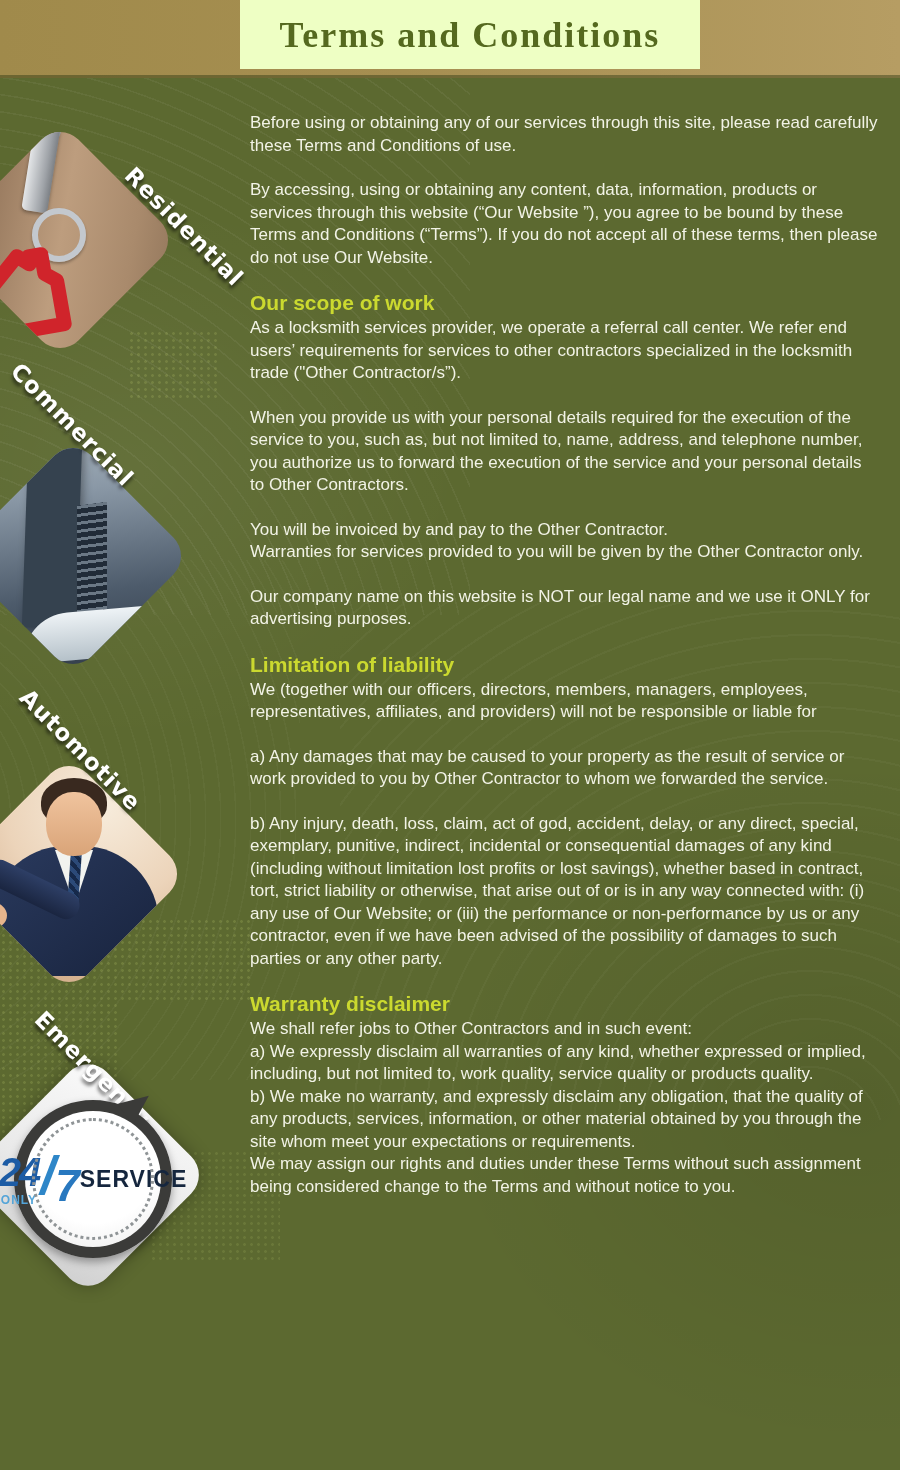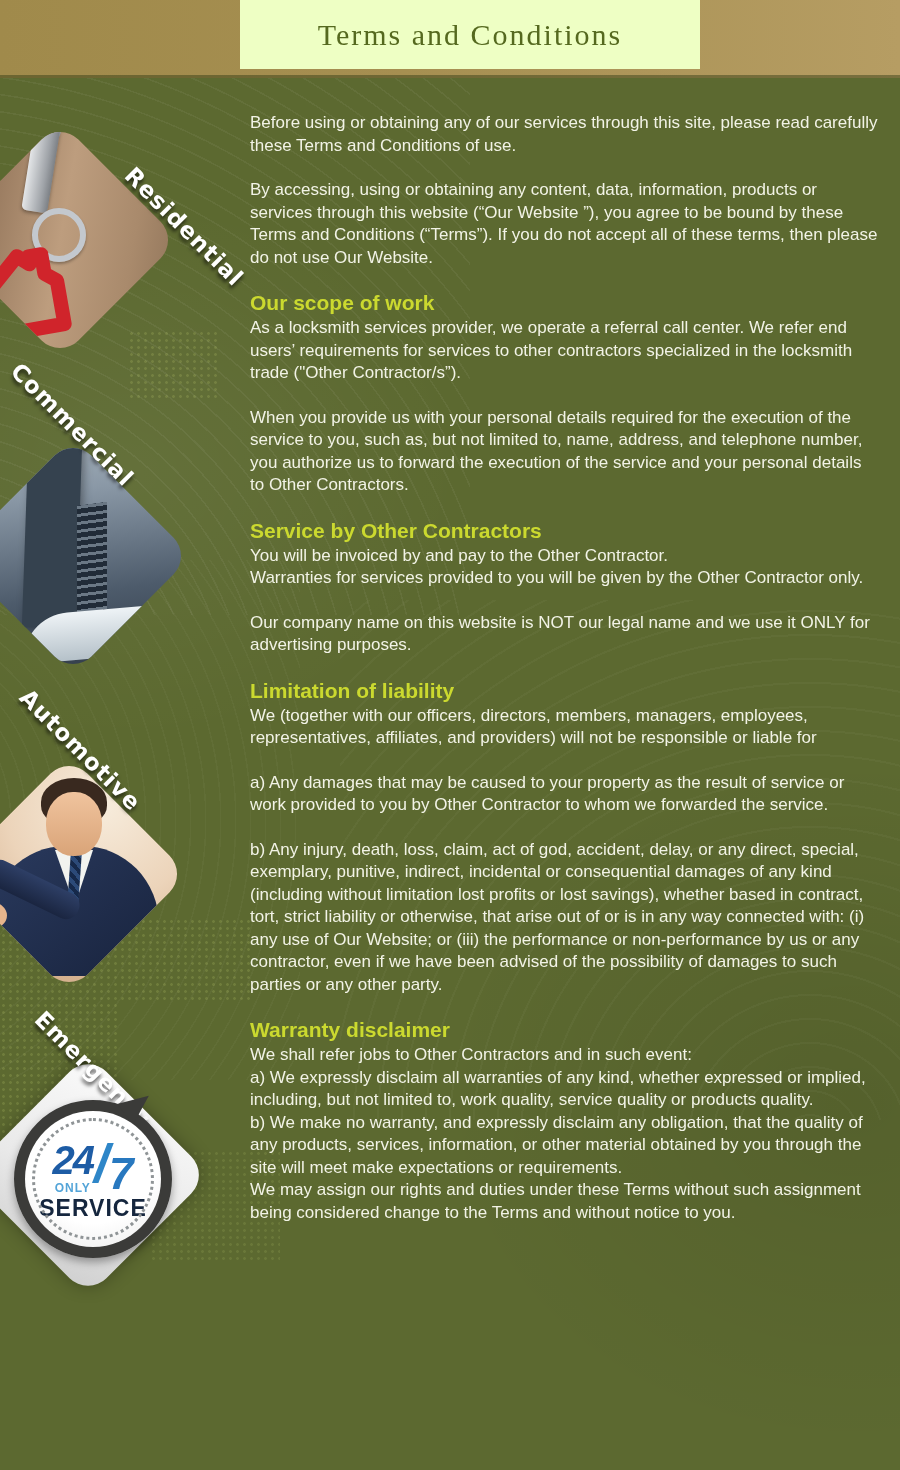--- a/index.html
+++ b/index.html
@@ -38,22 +38,22 @@
   .gold-band {
     position:absolute; left:0; top:0; width:900px; height:75px;
     background:linear-gradient(90deg,#a08a4b 0%, #a68f51 45%, #b69d63 100%);
     border-bottom:3px solid rgba(45,55,18,0.45);
   }
   .title-box {
     position:absolute; left:240px; top:0; width:460px; height:69px;
     background:#eeffc4; display:flex; align-items:center; justify-content:center;
   }
   .title-box h1 {
-    margin:8px; font-family:"Liberation Serif", serif; font-weight:normal;
-    font-size:30px; letter-spacing:2px; color:#55691f;
+    margin:8px; font-family:"Liberation Serif", serif; font-weight:bold;
+    font-size:36px; letter-spacing:2px; color:#55691f;
   }
 
   
   .side-label {
     position:absolute; transform:rotate(45deg); transform-origin:0 0;
     font-family:"DejaVu Sans", sans-serif; font-weight:bold; font-size:23px;
     color:#ffffff; letter-spacing:1px; white-space:nowrap;
     text-shadow:2px 3px 4px rgba(0,0,0,0.6); cursor:pointer; z-index:5;
   }
   .lab-res  { left:138px; top:162px; }
@@ -120,21 +120,21 @@
 
   
   .badge247 { position:absolute; left:14px; top:1100px; width:158px; height:158px; z-index:6; }
   .b-ring { position:absolute; inset:0; border-radius:50%; border:14px solid #3b3b39;
             box-shadow:inset 0 2px 3px rgba(255,255,255,.25), 0 4px 8px rgba(0,0,0,.35); }
   .b-arrow { position:absolute; top:-8px; right:20px; width:0; height:0;
             border-top:13px solid transparent; border-bottom:13px solid transparent;
             border-left:30px solid #3b3b39; transform:rotate(-38deg); }
   .b-face { position:absolute; inset:11px; border-radius:50%;
             background:radial-gradient(circle at 50% 35%, #ffffff 58%, #e9e9e9 100%);
-            display:flex; flex-direction:column; align-items:center; justify-content:center; }
+            display:flex; flex-direction:row; align-items:center; justify-content:center; }
   .b-face::before { content:""; position:absolute; inset:7px; border-radius:50%;
             border:3px dotted #8f9496; }
   .b-row { display:flex; align-items:flex-start; line-height:1; margin-top:2px; }
   .b-col { display:flex; flex-direction:column; align-items:center; }
   .b-24 { font-weight:bold; font-style:italic; font-size:40px; color:#1d5ca5; letter-spacing:-2px; }
   .b-hours { font-size:12px; font-weight:bold; color:#53a4d8; letter-spacing:1px; margin-top:2px; }
   .b-slash { font-weight:bold; font-style:italic; font-size:54px; color:#2e86c8; margin:-4px 0 0 1px; }
   .b-7 { font-weight:bold; font-style:italic; font-size:44px; color:#2878bf; margin-top:12px; }
   .b-service { font-weight:bold; font-size:23px; color:#15263e; letter-spacing:1px; line-height:1; margin-top:1px; }
 
@@ -231,38 +231,37 @@
     <section>
       <h2>Our scope of work</h2>
       <p>As a locksmith services provider, we operate a referral call center. We refer end users’ requirements for services to other contractors specialized in the locksmith trade ("Other Contractor/s”).</p>
     </section>
 
     <section>
       <p>When you provide us with your personal details required for the execution of the service to you, such as, but not limited to, name, address, and telephone number, you authorize us to forward the execution of the service and your personal details to Other Contractors.</p>
     </section>
 
     <section>
-      <h2>Service by Other Contractors</h2>
       <p class="tight">You will be invoiced by and pay to the Other Contractor.</p>
       <p class="tight">Warranties for services provided to you will be given by the Other Contractor only.</p>
       <p class="note">Our company name on this website is NOT our legal name and we use it ONLY for advertising purposes.</p>
     </section>
 
     <section>
       <h2>Limitation of liability</h2>
       <p>We (together with our officers, directors, members, managers, employees, representatives, affiliates, and providers) will not be responsible or liable for</p>
       <p>a) Any damages that may be caused to your property as the result of service or work provided to you by Other Contractor to whom we forwarded the service.</p>
       <p>b) Any injury, death, loss, claim, act of god, accident, delay, or any direct, special, exemplary, punitive, indirect, incidental or consequential damages of any kind (including without limitation lost profits or lost savings), whether based in contract, tort, strict liability or otherwise, that arise out of or is in any way connected with: (i) any use of Our Website; or (iii) the performance or non-performance by us or any contractor, even if we have been advised of the possibility of damages to such parties or any other party.</p>
     </section>
 
     <section>
       <h2>Warranty disclaimer</h2>
       <p class="tight">We shall refer jobs to Other Contractors and in such event:</p>
       <p class="tight">a) We expressly disclaim all warranties of any kind, whether expressed or implied, including, but not limited to, work quality, service quality or products quality.</p>
-      <p class="tight">b) We make no warranty, and expressly disclaim any obligation, that the quality of any products, services, information, or other material obtained by you through the site will meet make expectations or requirements.</p>
+      <p class="tight">b) We make no warranty, and expressly disclaim any obligation, that the quality of any products, services, information, or other material obtained by you through the site whom meet your expectations or requirements.</p>
     </section>
 
     <section>
       <p>We may assign our rights and duties under these Terms without such assignment being considered change to the Terms and without notice to you.</p>
     </section>
 
   </main>
 </div>
 
 </body></html>

